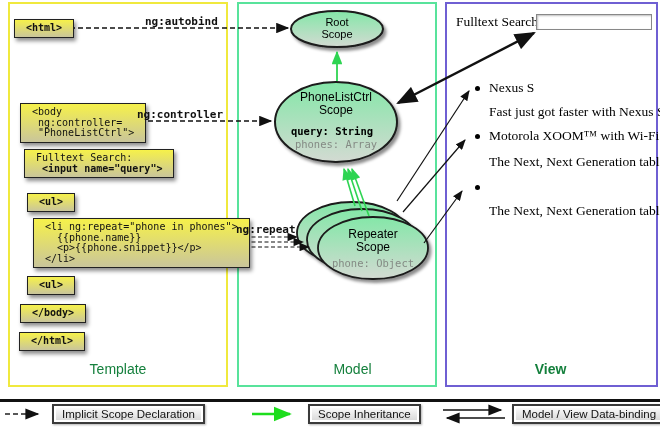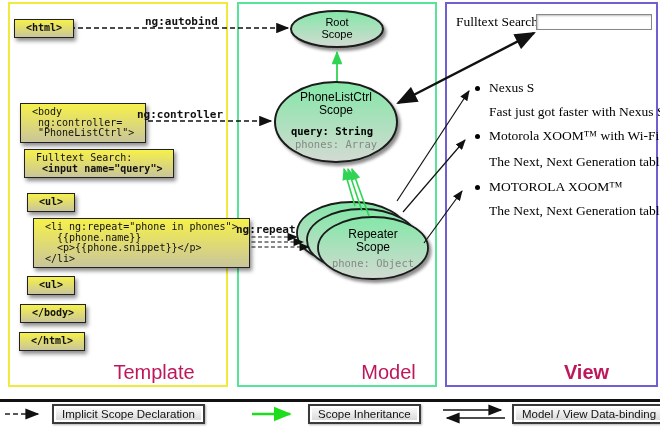--- a/index.html
+++ b/index.html
@@ -2,21 +2,21 @@
 <html><head>
 <meta charset="utf-8">
 <style>
   html,body{margin:0;padding:0;background:#fff;}
   #stage{position:relative;width:660px;height:435px;background:#fff;overflow:hidden;
          font-family:"Liberation Sans",sans-serif;}
   .panel{position:absolute;top:2px;height:381px;border-width:2px;border-style:solid;background:transparent;}
   #panel-template{left:8px;width:216px;border-color:#f0e93e;}
   #panel-model{left:237px;width:196px;border-color:#58e39b;}
   #panel-view{left:445px;width:209px;border-color:#6f5fd3;}
-  .panel-label{position:absolute;top:361px;font-size:20px;color:#be185d;text-align:center;margin-left:36px;}
+  .panel-label{position:absolute;top:361px;font-size:14px;color:#15803d;text-align:center;}
   #lbl-template{left:8px;width:220px;}
   #lbl-model{left:237px;width:231px;}
   #lbl-view{left:445px;width:211px;font-weight:bold;}
 
   .ybox{position:absolute;background:linear-gradient(#f6f14a,#c9c59b);border:1.5px solid #222;
         box-shadow:2px 3px 4px rgba(0,0,0,.45);padding:3px 11px;}
   .codeline{font-family:"DejaVu Sans Mono",monospace;font-size:10px;line-height:10.5px;
             white-space:pre;color:#111;}
   .b{font-weight:bold;}
   .arrow-label{position:absolute;font-family:"DejaVu Sans Mono",monospace;font-size:11px;
@@ -157,21 +157,20 @@
 
   <div class="bullet" style="left:475px;top:86px"></div>
   <div class="serif vtitle" style="left:489px;top:80px">Nexus S</div>
   <div class="serif vdesc" style="left:489px;top:104px">Fast just got faster with Nexus S.</div>
 
   <div class="bullet" style="left:475px;top:134px"></div>
   <div class="serif vtitle" style="left:489px;top:128px">Motorola XOOM™ with Wi-Fi</div>
   <div class="serif vdesc" style="left:489px;top:154px">The Next, Next Generation tablet.</div>
 
   <div class="bullet" style="left:475px;top:185px"></div>
-  <div class="serif vtitle" style="left:489px;top:179px">MOTOROLA XOOM™</div>
   <div class="serif vdesc" style="left:489px;top:203px">The Next, Next Generation tablet.</div>
 
   <div class="panel-label" id="lbl-template">Template</div>
   <div class="panel-label" id="lbl-model">Model</div>
   <div class="panel-label" id="lbl-view">View</div>
 
   <div id="separator"></div>
   <div class="legend-box" style="left:52px">Implicit Scope Declaration</div>
   <div class="legend-box" style="left:308px">Scope Inheritance</div>
   <div class="legend-box" style="left:512px">Model / View Data-binding</div>

